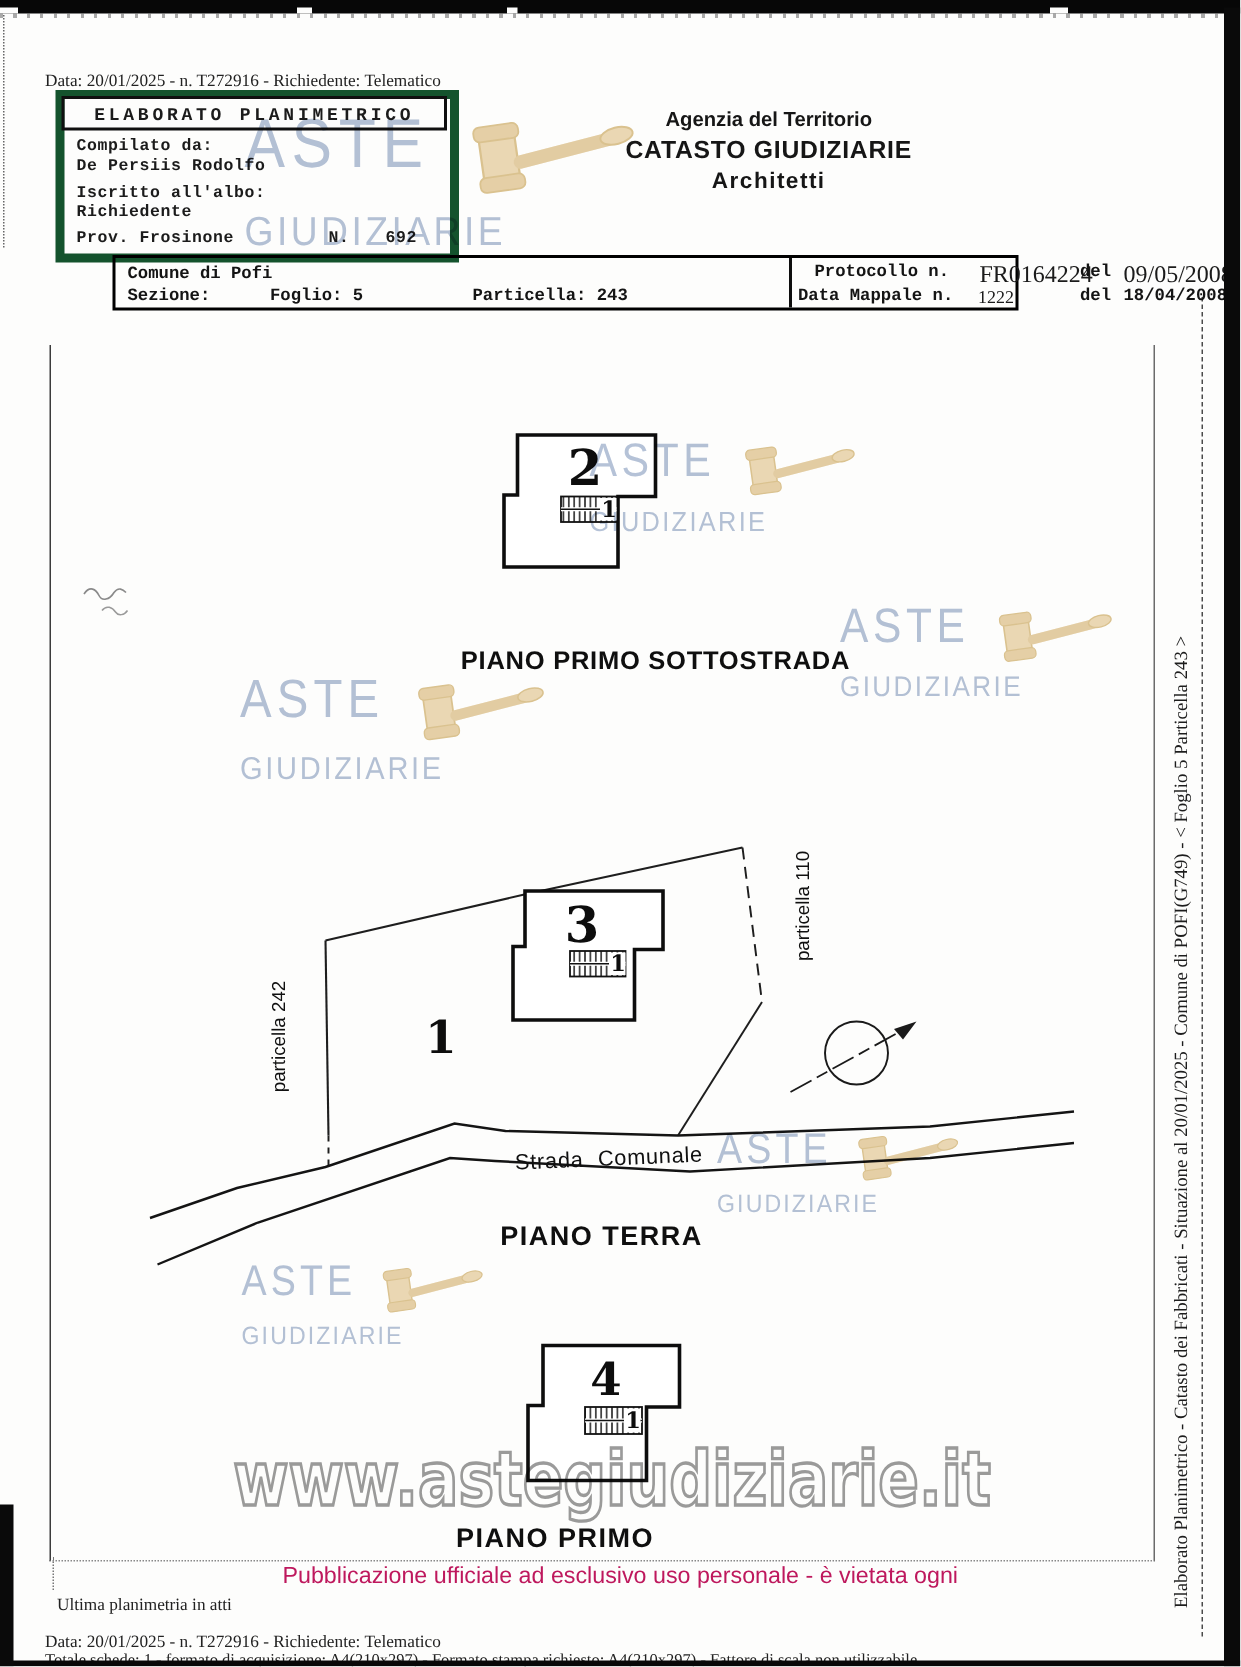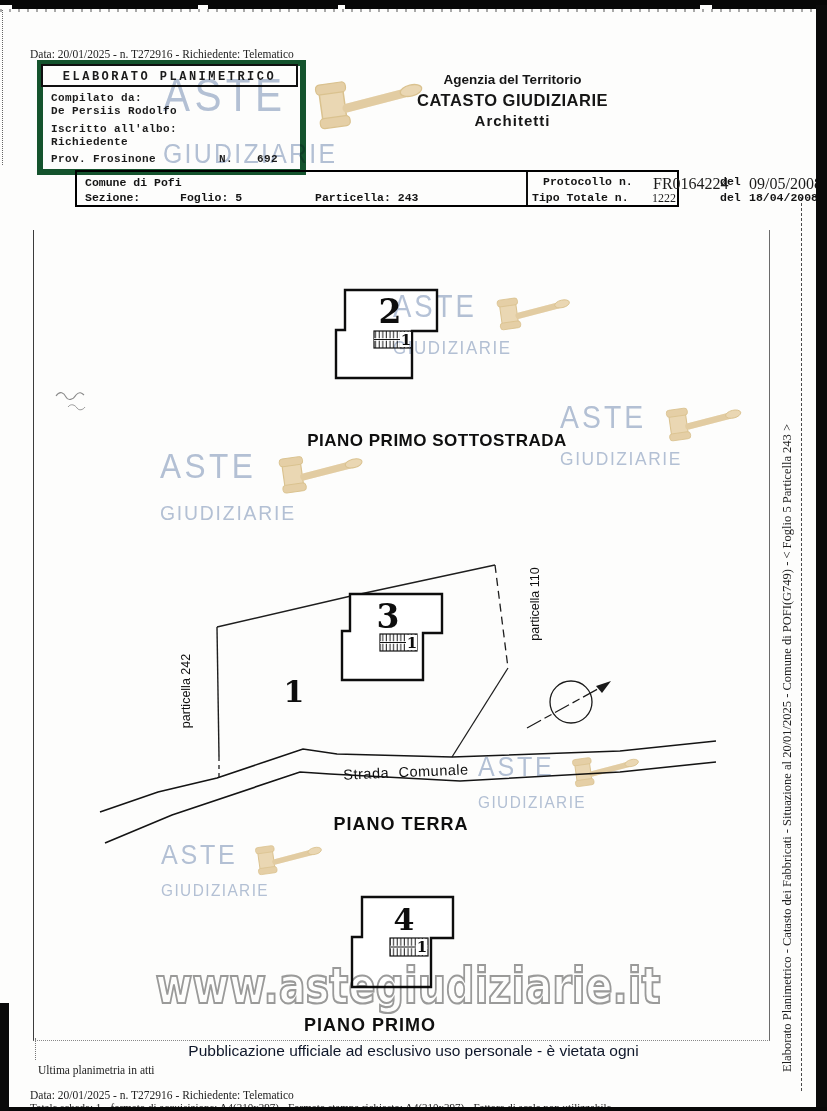--- a/index.html
+++ b/index.html
@@ -52,21 +52,21 @@
   .wm .gav{width:calc(128px * var(--s));height:calc(60px * var(--s));margin-left:calc(2px * var(--s));margin-top:calc(2px * var(--s));}
   .wm .giud{font-size:calc(27px * var(--s));letter-spacing:calc(2.5px * var(--s));line-height:1;margin-top:calc(5px * var(--s));transform:scaleX(.92);transform-origin:left top;}
   .wm-url{left:150px;top:953px;z-index:22;mix-blend-mode:multiply;}
 
   
   .sidebar-v{left:780px;top:1072px;width:872px;transform:rotate(-90deg);transform-origin:0 0;
     font:12.5px "Liberation Serif",serif;color:#1d1d1d;white-space:nowrap;z-index:6;}
 
   
   .disclaimer{left:0;width:827px;text-align:center;font-family:"Liberation Sans",sans-serif;
-    font-size:15.5px;color:#0f172a;z-index:30;}
+    font-size:15.5px;color:#be185d;z-index:30;}
   .f-serif{font:11.5px "Liberation Serif",serif;color:#222;z-index:30;white-space:nowrap;}
 </style>
 </head>
 <body>
 
 <div class="page">
 
   <svg width="0" height="0" style="position:absolute" aria-hidden="true">
     <defs>
       <symbol id="gavel" viewBox="0 0 128 60">
@@ -104,21 +104,21 @@
   <div class="abs row1">
     <div class="row1-div"></div>
     <div class="t mono" style="left:8px;top:4px">Comune di Pofi</div>
     <div class="t mono" style="left:8px;top:19px">Sezione:</div>
     <div class="t mono" style="left:103px;top:19px">Foglio: 5</div>
     <div class="t mono" style="left:238px;top:19px">Particella: 243</div>
     <div class="t mono" style="left:466px;top:3px">Protocollo n.</div>
     <div class="t serifv" style="left:576px;top:3px;font-size:16px">FR0164224</div>
     <div class="t mono" style="left:643px;top:3px">del</div>
     <div class="t serifv" style="left:672px;top:3px;font-size:16px">09/05/2008</div>
-    <div class="t mono" style="left:455px;top:19px">Tipo Totale n.</div>
+    <div class="t mono" style="left:455px;top:19px">Data Mappale n.</div>
     <div class="t serifv" style="left:575px;top:19px;font-size:12px">1222</div>
     <div class="t mono" style="left:643px;top:19px">del</div>
     <div class="t mono" style="left:672px;top:19px">18/04/2008</div>
   </div>
 
   <div class="abs draw-box"></div>
 
   <div class="wm" style="--s:1;left:163px;top:74px">
     <div class="row">
         <span class="aste">ASTE</span>

